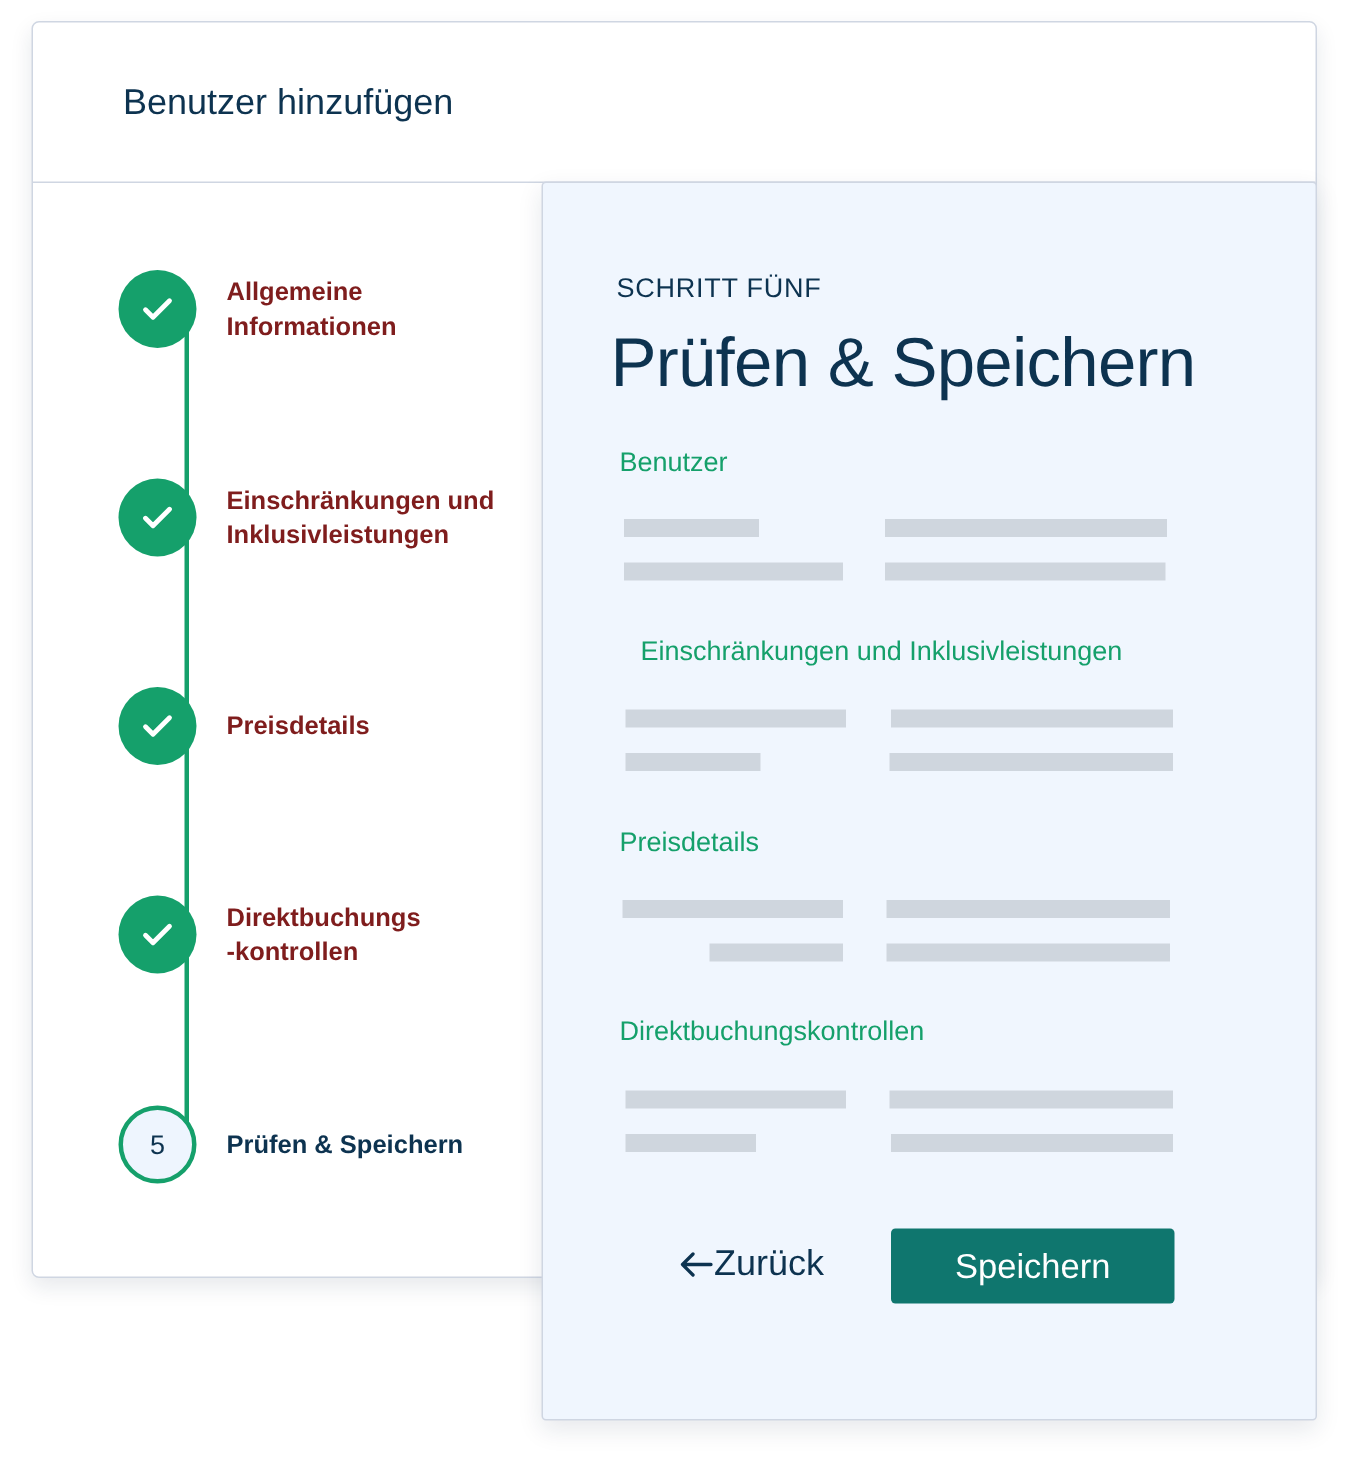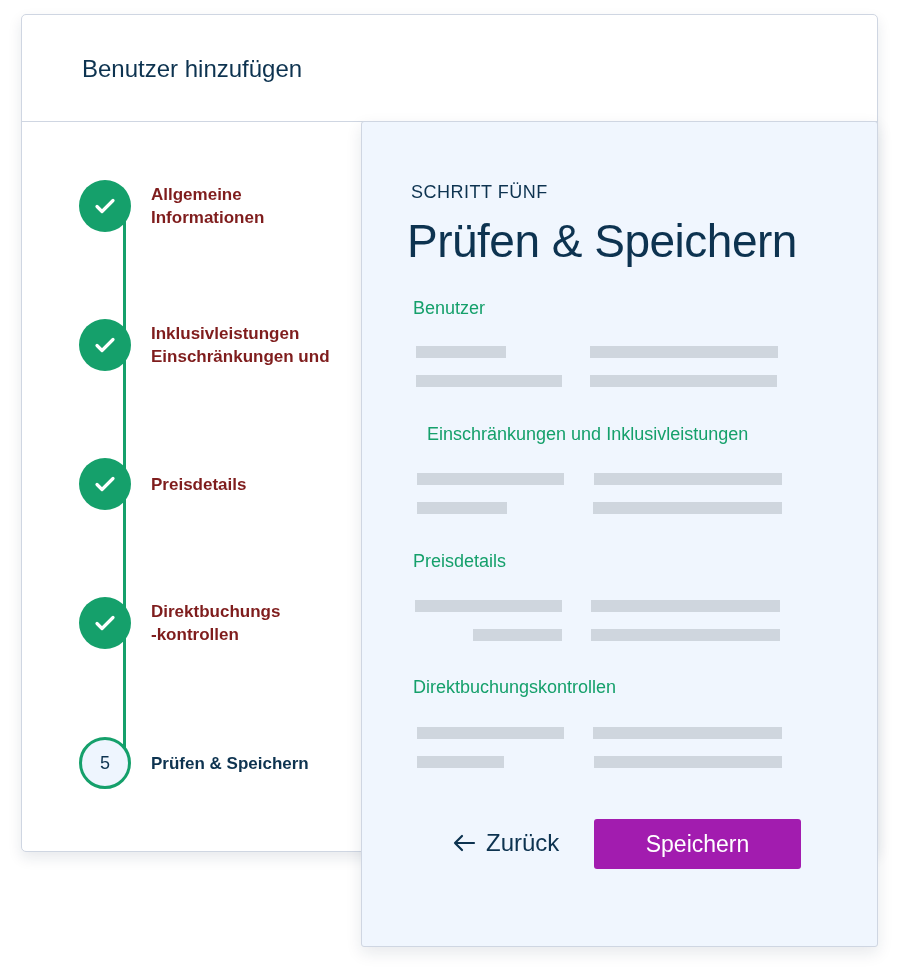--- a/index.html
+++ b/index.html
@@ -52,27 +52,27 @@
       position: absolute; left: 45px; top: 92px; font-size: 46px; color: #0d3350;
       font-weight: 400; letter-spacing: -0.5px; white-space: nowrap;
     }
     .section-title {
       position: absolute; left: 51px; font-size: 18px; font-weight: 400; color: #15a06b;
     }
     .bar { position: absolute; height: 12px; background: #cfd6de; }
 
     .back-button {
       position: absolute; left: 90px; top: 697px; height: 48px; display: flex; align-items: center;
-      gap: 10px; font-size: 24px; color: #0d3350; cursor: pointer; background: none; border: none;
+      font-size: 24px; color: #0d3350; cursor: pointer; background: none; border: none;
       font-family: "Liberation Sans", "DejaVu Sans", sans-serif;
     }
     .back-button svg { display: block; }
     .save-button {
-      position: absolute; left: 232px; top: 697px; width: 207px; height: 50px;
-      background: #a21caf; color: #ffffff; border: none; border-radius: 3px;
+      position: absolute; left: 232px; top: 697px; width: 189px; height: 50px;
+      background: #0f766e; color: #ffffff; border: none; border-radius: 3px;
       font-size: 23px; cursor: pointer;
       font-family: "Liberation Sans", "DejaVu Sans", sans-serif;
     }
   </style>
 </head>
 <body>
 
 <div class="outer-card">
   <div class="card-header">
     <div class="card-title">Benutzer hinzufügen</div>
@@ -93,22 +93,22 @@
       </div>
     </div>
 
     <div class="step" style="top:197px;">
       <div class="step-circle">
         <svg width="24" height="24" viewBox="0 0 24 24">
             <path d="M4 12.5l5 5L20 6.5" fill="none" stroke="#ffffff" stroke-width="3.2" stroke-linecap="round" stroke-linejoin="round"></path>
           </svg>
       </div>
       <div class="step-label">
+        <div>Einschränkungen und</div>
         <div>Inklusivleistungen</div>
-        <div>Einschränkungen und</div>
       </div>
     </div>
 
     <div class="step" style="top:336px;">
       <div class="step-circle">
         <svg width="24" height="24" viewBox="0 0 24 24">
             <path d="M4 12.5l5 5L20 6.5" fill="none" stroke="#ffffff" stroke-width="3.2" stroke-linecap="round" stroke-linejoin="round"></path>
           </svg>
       </div>
       <div class="step-label">

